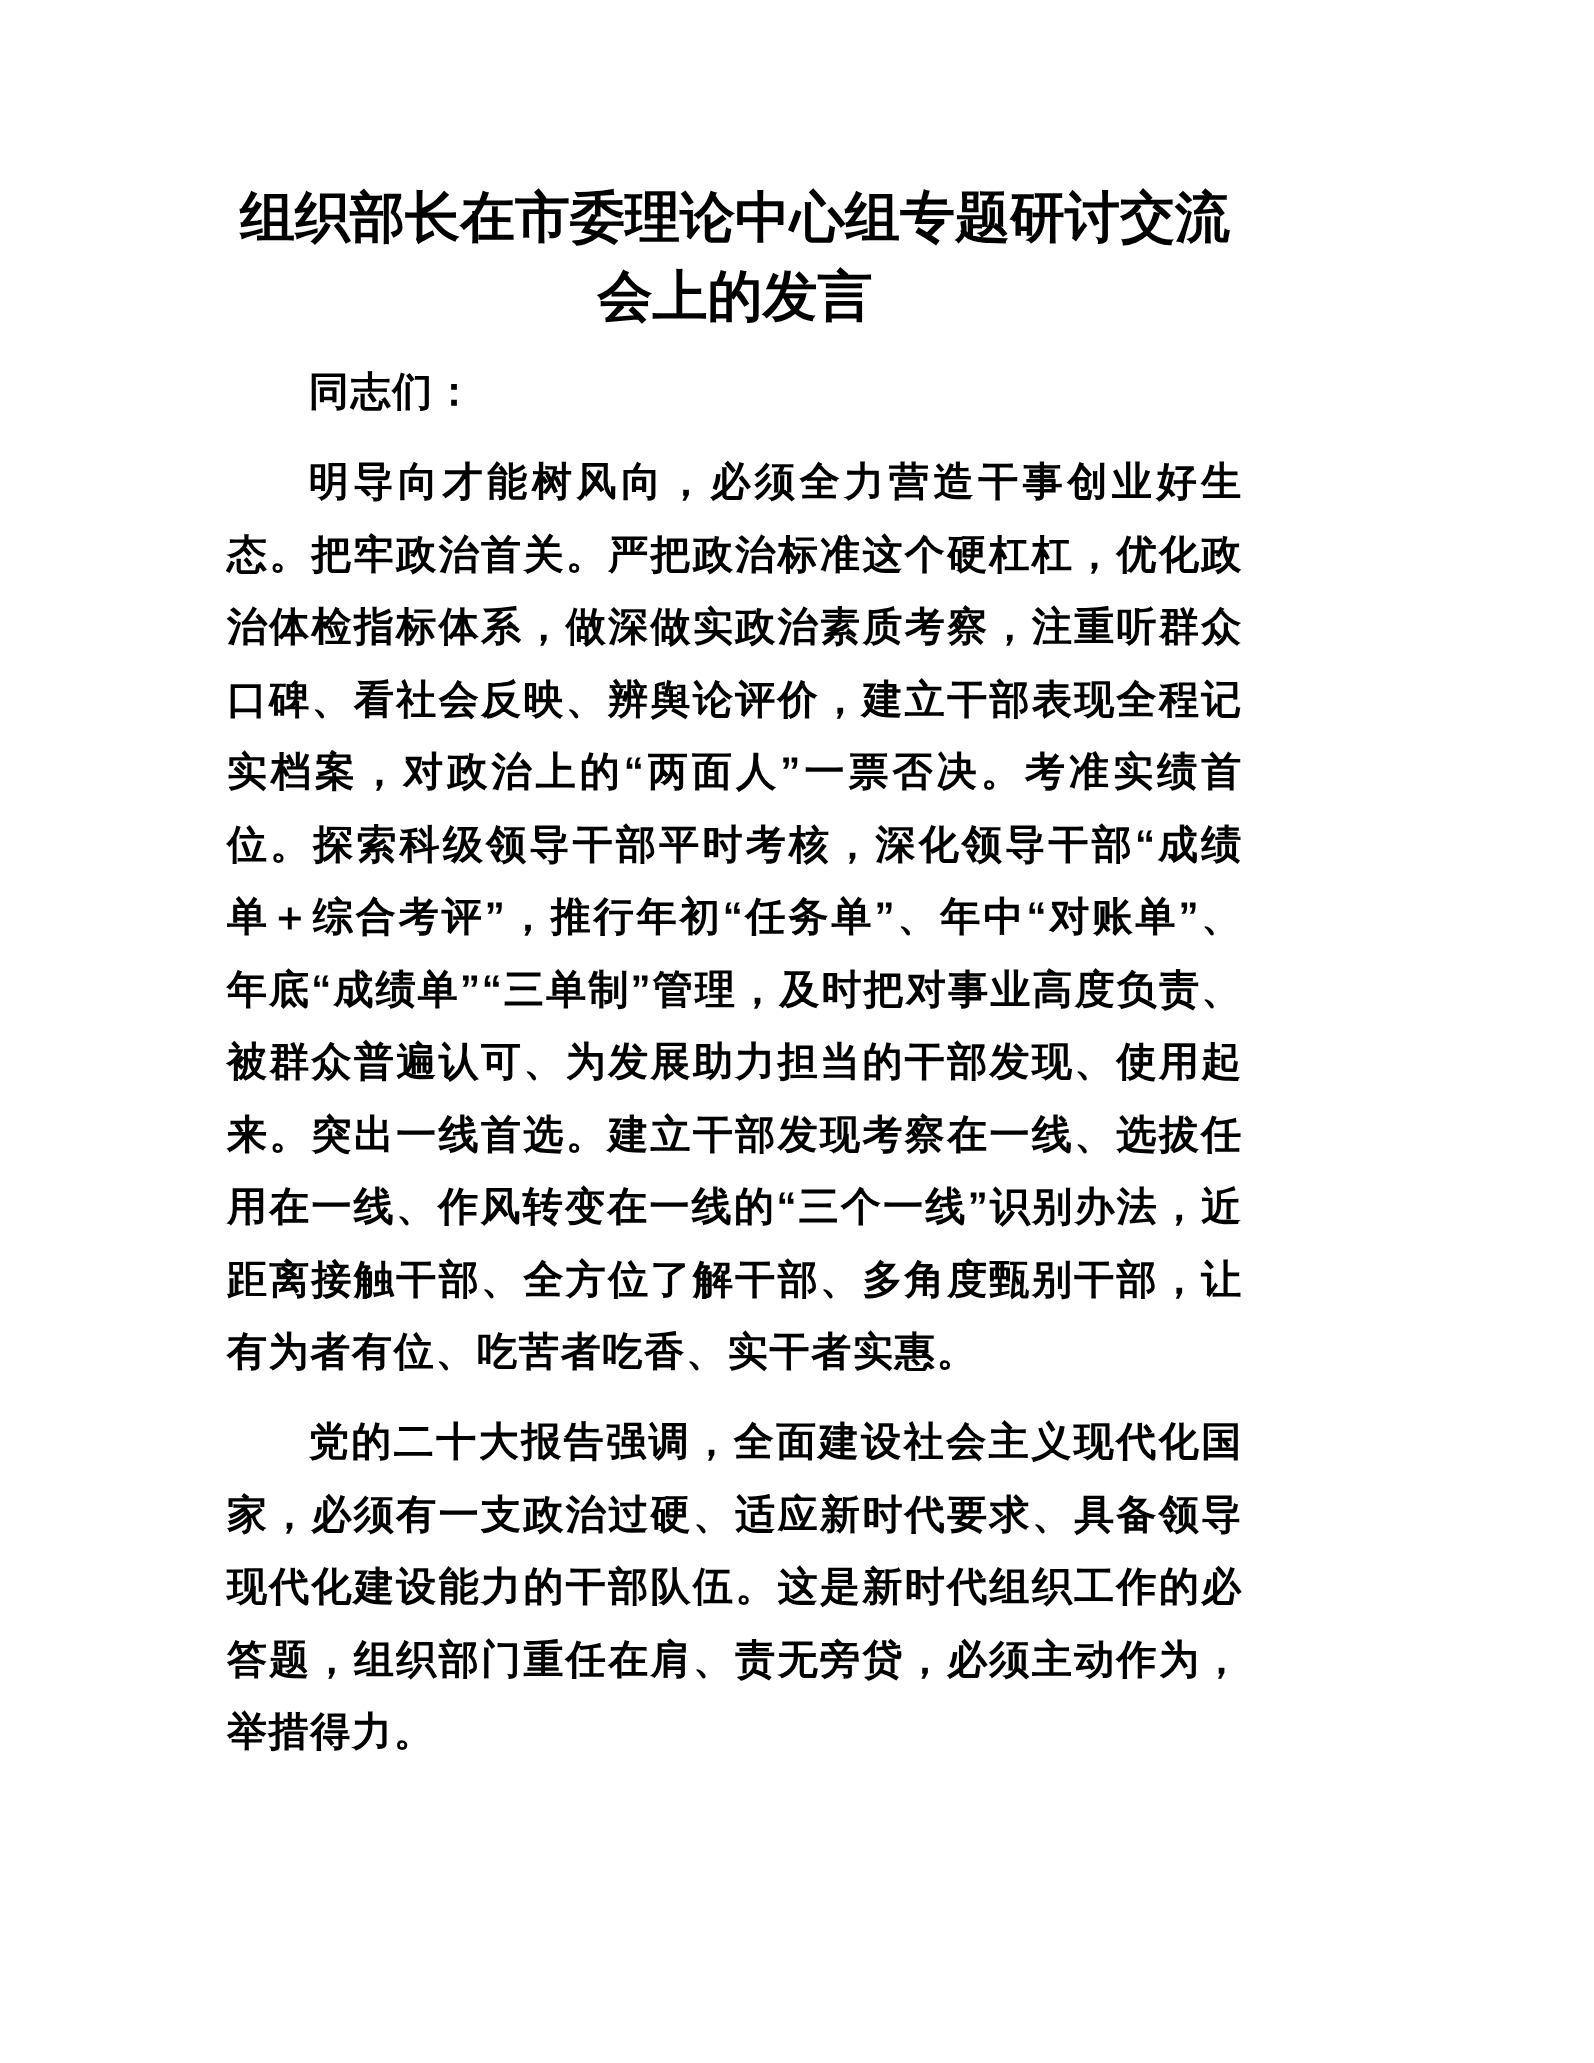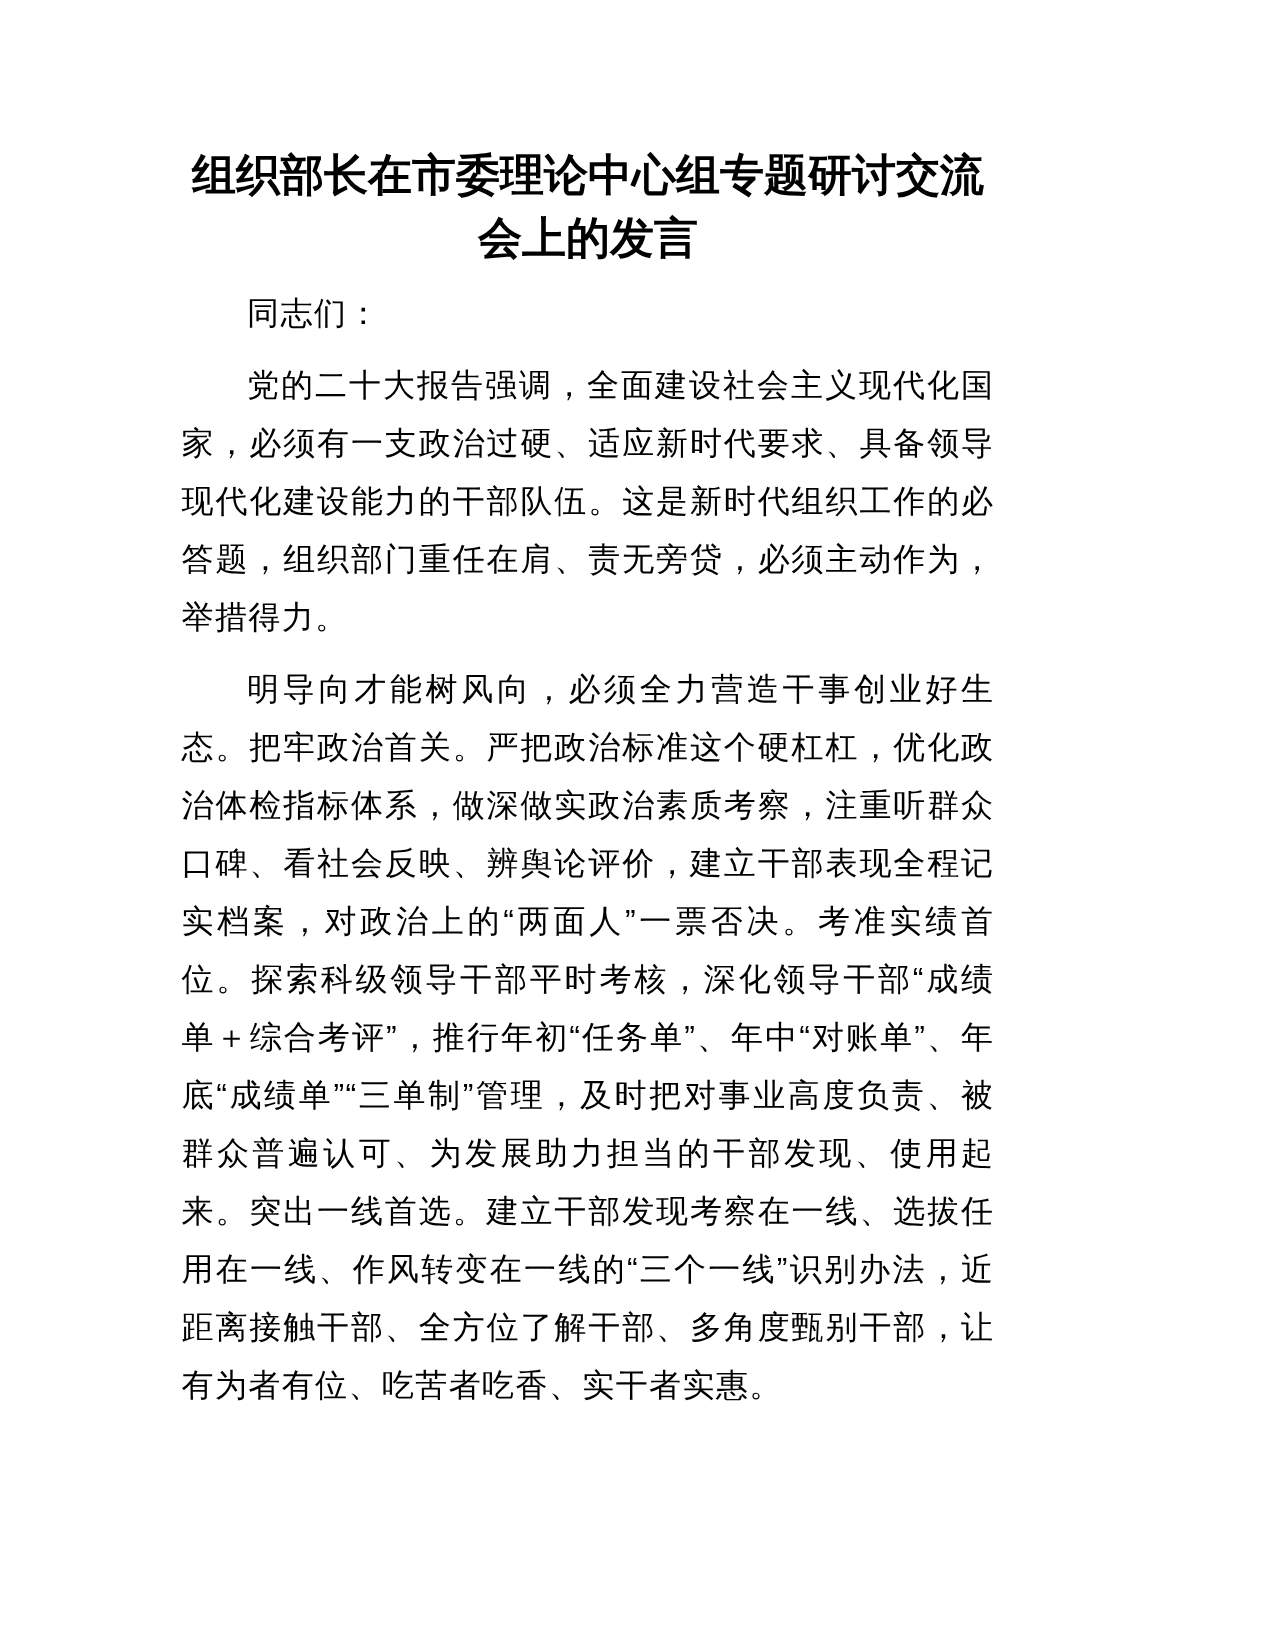--- a/index.html
+++ b/index.html
@@ -24,34 +24,34 @@
     font-size: 44px;
     font-weight: 700;
     line-height: 63px;
     letter-spacing: 0;
     text-align: center;
     word-break: break-all;
   }
   .para {
     margin: 0 0 14px 0;
     font-size: 32px;
-    font-weight: 400;
+    font-weight: 700;
     line-height: 58px;
     letter-spacing: 1.4px;
     text-align: justify;
     text-justify: inter-ideograph;
     text-indent: 2.05em;
     word-break: break-all;
   }
 </style>
 </head>
 <body style="background: rgb(255, 255, 255);">
 
 <div class="page" style="background: rgb(255, 255, 255); color: rgb(0, 0, 0);">
   <h1 class="doc-title">组织部长在市委理论中心组专题研讨交流会上的发言</h1>
 
   <p class="para">同志们：</p>
 
 
+  <p class="para">明导向才能树风向，必须全力营造干事创业好生态。把牢政治首关。严把政治标准这个硬杠杠，优化政治体检指标体系，做深做实政治素质考察，注重听群众口碑、看社会反映、辨舆论评价，建立干部表现全程记实档案，对政治上的“两面人”一票否决。考准实绩首位。探索科级领导干部平时考核，深化领导干部“成绩单＋综合考评”，推行年初“任务单”、年中“对账单”、年底“成绩单”“三单制”管理，及时把对事业高度负责、被群众普遍认可、为发展助力担当的干部发现、使用起来。突出一线首选。建立干部发现考察在一线、选拔任用在一线、作风转变在一线的“三个一线”识别办法，近距离接触干部、全方位了解干部、多角度甄别干部，让有为者有位、吃苦者吃香、实干者实惠。</p>
+
   <p class="para">党的二十大报告强调，全面建设社会主义现代化国家，必须有一支政治过硬、适应新时代要求、具备领导现代化建设能力的干部队伍。这是新时代组织工作的必答题，组织部门重任在肩、责无旁贷，必须主动作为，举措得力。</p>
-
-  <p class="para">明导向才能树风向，必须全力营造干事创业好生态。把牢政治首关。严把政治标准这个硬杠杠，优化政治体检指标体系，做深做实政治素质考察，注重听群众口碑、看社会反映、辨舆论评价，建立干部表现全程记实档案，对政治上的“两面人”一票否决。考准实绩首位。探索科级领导干部平时考核，深化领导干部“成绩单＋综合考评”，推行年初“任务单”、年中“对账单”、年底“成绩单”“三单制”管理，及时把对事业高度负责、被群众普遍认可、为发展助力担当的干部发现、使用起来。突出一线首选。建立干部发现考察在一线、选拔任用在一线、作风转变在一线的“三个一线”识别办法，近距离接触干部、全方位了解干部、多角度甄别干部，让有为者有位、吃苦者吃香、实干者实惠。</p>
 </div>
 
 </body></html>

